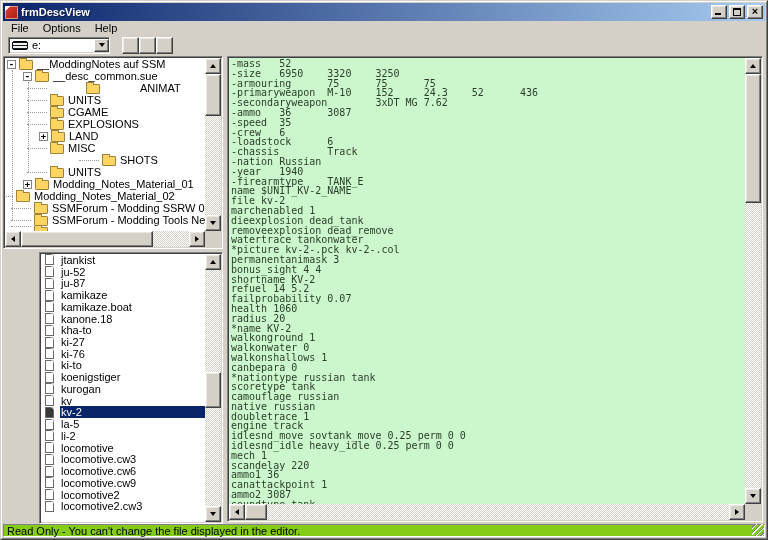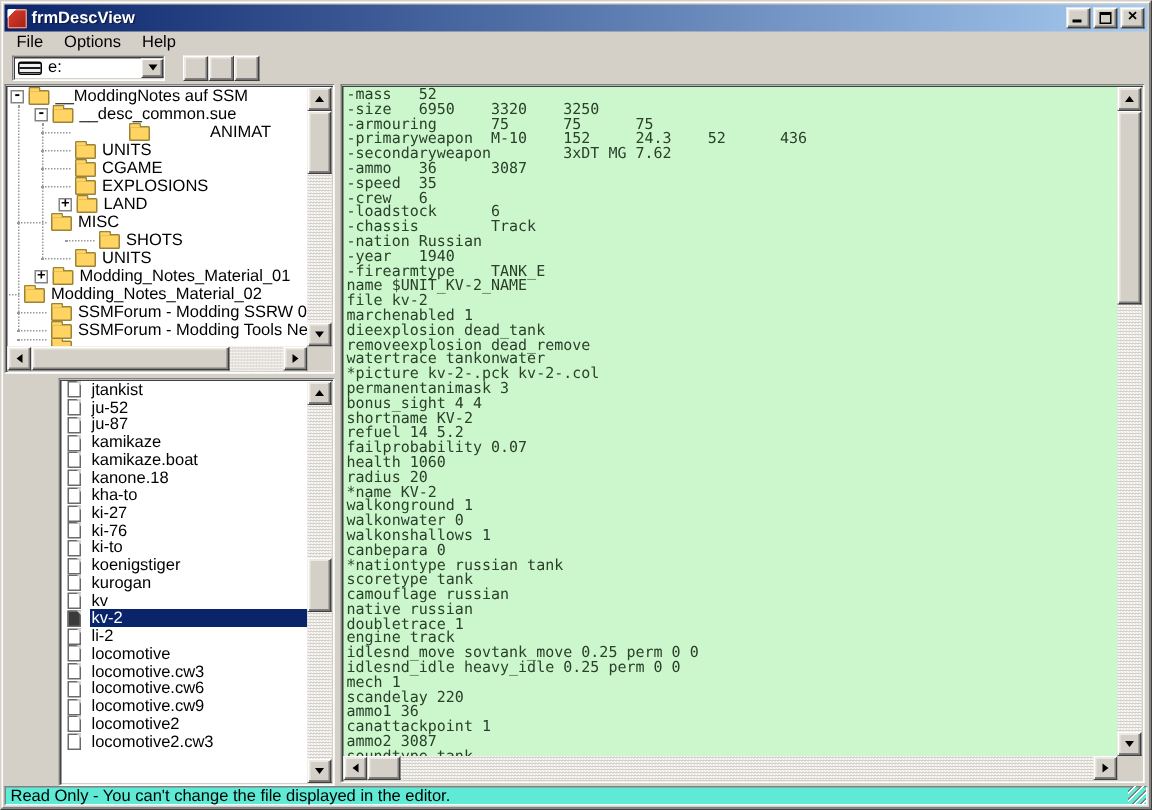--- a/index.html
+++ b/index.html
@@ -97,21 +97,21 @@
   .lrow.sel .doc{background:#3a3a3a;}
   .lrow.sel .llabel{background:#0a246a;color:#fff;flex:1;}
 
   
   .editor-text{position:absolute;top:1px;left:1px;right:17px;bottom:17px;margin:0;overflow:hidden;
     font-family:"DejaVu Sans Mono",monospace;font-size:10px;line-height:9.8px;color:#2a402a;
     white-space:pre;padding:1px 0 0 2px;}
 
   
   .statusbar{height:13px;flex:none;margin-top:0;border:1px solid;border-color:#808080 #fff #fff #808080;
-    display:flex;align-items:center;padding-left:3px;font-size:11px;position:relative;background:#5eead4;}
+    display:flex;align-items:center;padding-left:3px;font-size:11px;position:relative;background:#84cc16;}
   .grip{position:absolute;right:0;bottom:0;width:12px;height:12px;
     background:repeating-linear-gradient(135deg,transparent 0 2px,#808080 2px 3px,#ffffff 3px 4px);}
 </style>
 </head>
 <body>
 
 <div class="window">
  <div class="win-inner">
 
   <div class="titlebar">
@@ -184,26 +184,26 @@
               <div class="trow" style="padding-left: 34px;">
                 <span class="stub"></span>
                 <span class="folder"></span>
                 <span class="tlabel">EXPLOSIONS</span>
               </div>
               <div class="trow" style="padding-left: 34px;">
                 <span class="ebox">+</span>
                 <span class="folder"></span>
                 <span class="tlabel">LAND</span>
               </div>
-              <div class="trow" style="padding-left: 18px;">
+              <div class="trow" style="padding-left: 34px;">
                 <span class="stub"></span>
                 <span class="folder"></span>
                 <span class="tlabel">MISC</span>
               </div>
-              <div class="trow" style="padding-left: 50px;">
+              <div class="trow" style="padding-left: 50px; margin-left: 36px;">
                 <span class="stub"></span>
                 <span class="folder"></span>
                 <span class="tlabel">SHOTS</span>
               </div>
               <div class="trow" style="padding-left: 34px;">
                 <span class="stub"></span>
                 <span class="folder"></span>
                 <span class="tlabel">UNITS</span>
               </div>
               <div class="trow" style="padding-left: 18px;">
@@ -303,20 +303,24 @@
                 <span class="doc"></span>
                 <span class="llabel">kurogan</span>
               </div>
               <div class="lrow">
                 <span class="doc"></span>
                 <span class="llabel">kv</span>
               </div>
               <div class="lrow sel">
                 <span class="doc"></span>
                 <span class="llabel">kv-2</span>
+              </div>
+              <div class="lrow">
+                <span class="doc"></span>
+                <span class="llabel">la-5</span>
               </div>
               <div class="lrow">
                 <span class="doc"></span>
                 <span class="llabel">li-2</span>
               </div>
               <div class="lrow">
                 <span class="doc"></span>
                 <span class="llabel">locomotive</span>
               </div>
               <div class="lrow">

